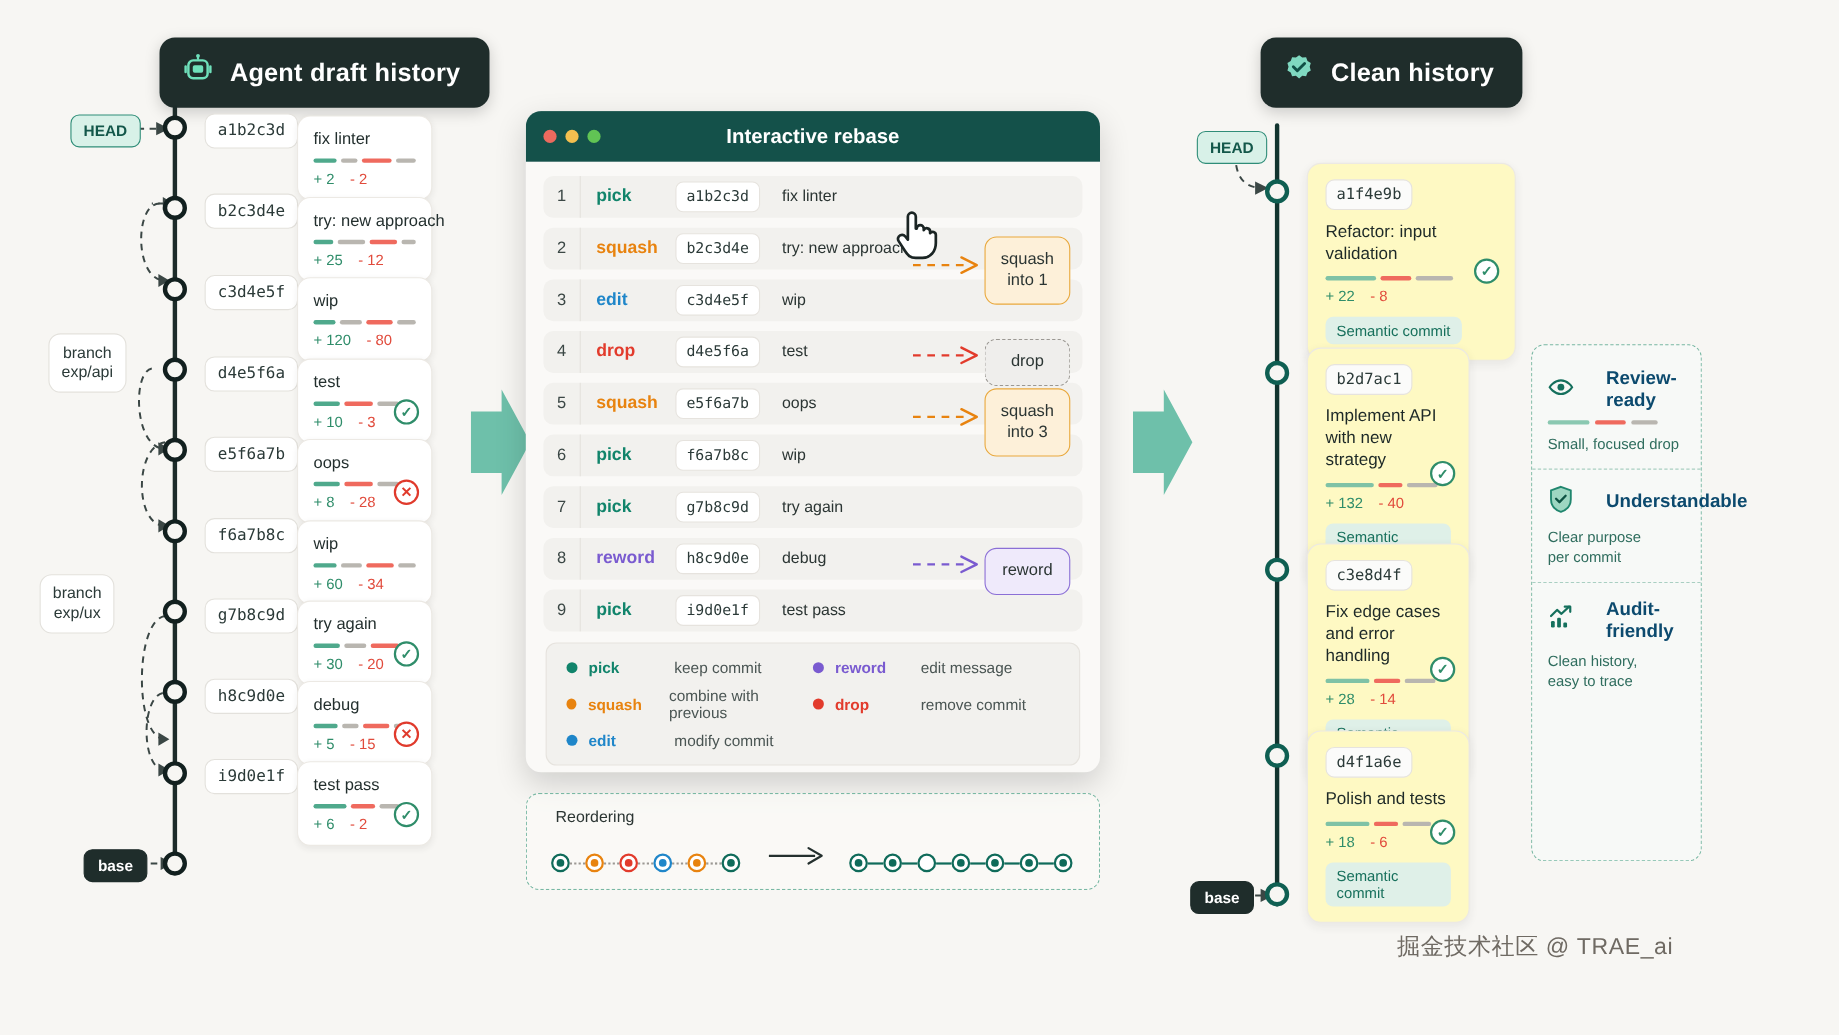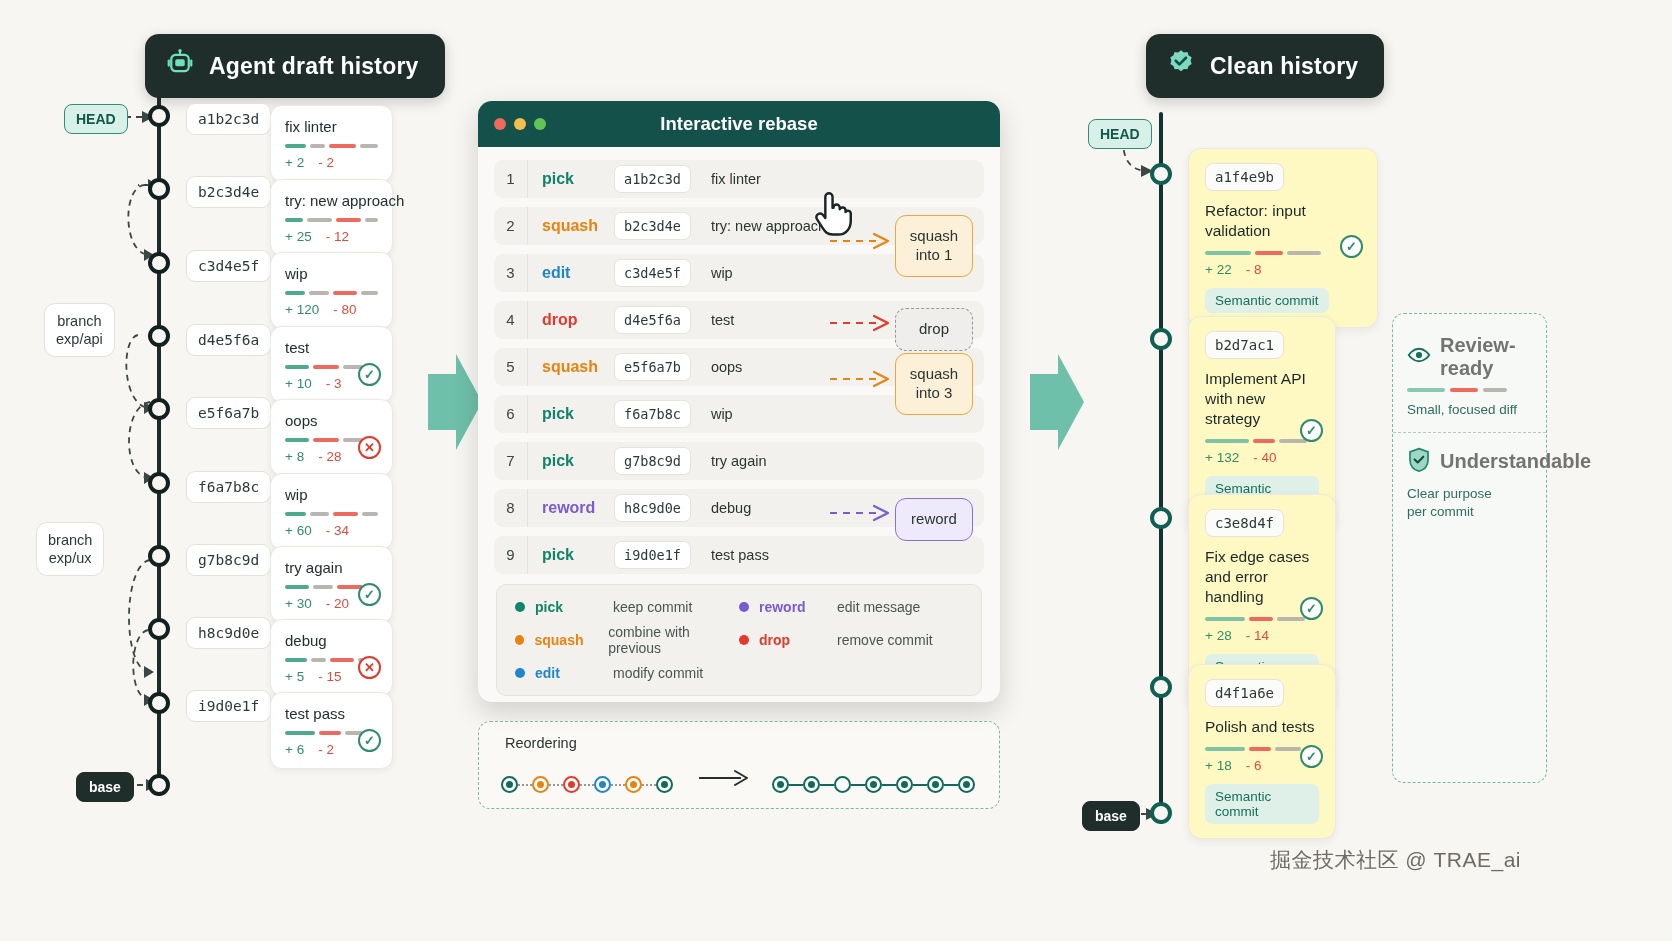--- a/index.html
+++ b/index.html
@@ -221,21 +221,21 @@
   #benefits {
     position: absolute; left: 1392px; top: 313px;
     width: 155px; height: 470px;
     border: 1.8px dashed #79b8a4; border-radius: 12px;
     background: rgba(247,251,249,.55);
     padding: 6px 0;
   }
   .benefit { padding: 14px 14px 12px 14px; position: relative; }
   .benefit + .benefit { border-top: 1.6px dashed #a9cfc2; }
   .benefit .bhead { display: flex; align-items: center; gap: 9px; margin-bottom: 8px; }
-  .benefit .bname { font-size: 20px; font-weight: 700; color: #737373; }
+  .benefit .bname { font-size: 17px; font-weight: 700; color: #0c4a6e; margin-left: 20px; }
   .benefit .bdesc { font-size: 13.5px; color: #2f6d5e; line-height: 1.38; }
   .benefit .bbars { display: flex; gap: 5px; margin-bottom: 9px; }
   .benefit .bbars span { height: 4px; border-radius: 2px; }
 
   #watermark {
     position: absolute; left: 1270px; top: 846px;
     font-size: 21px; color: #6f6a63; letter-spacing: .5px;
   }
 
   .cursor-hand { position: absolute; left: 812px; top: 189px; }
@@ -776,35 +776,51 @@
             <circle cx="12" cy="12" r="3.1" fill="#15705d"></circle>
           </svg>
         </span>
         <span class="bname">Review-ready</span>
       </div>
       <div class="bbars">
         <span style="width:38px;background:#8ac8b1"></span>
         <span style="width:28px;background:#ef6a5e"></span>
         <span style="width:24px;background:#b9b6b0"></span>
       </div>
-      <div class="bdesc">Small, focused diff</div>
+      <div class="bdesc">Small, focused drop</div>
     </div>
 
     <div class="benefit">
       <div class="bhead">
         <span>
           <svg width="24" height="26" viewBox="0 0 24 26">
             <path d="M12 1.6l9 3.3v8c0 6-4 9.8-9 11.4-5-1.6-9-5.4-9-11.4v-8z" fill="#9ed7c2" stroke="#20866e" stroke-width="1.7"></path>
             <path d="M7.6 12.4l3.1 3.1 5.6-5.8" stroke="#0f5344" stroke-width="2.1" fill="none" stroke-linecap="round" stroke-linejoin="round"></path>
           </svg>
         </span>
         <span class="bname">Understandable</span>
       </div>
       <div class="bdesc" style="white-space:pre-line">Clear purpose
 per commit</div>
     </div>
 
 
+    <div class="benefit">
+      <div class="bhead">
+        <span>
+          <svg width="24" height="24" viewBox="0 0 24 24">
+            <path d="M3 11 L8.5 5.5 L12.5 9 L19.5 2.5" stroke="#15705d" stroke-width="2" fill="none" stroke-linecap="round" stroke-linejoin="round"></path>
+            <path d="M15.5 2.5 L20.5 2.5 L20.5 7.2" stroke="#15705d" stroke-width="2" fill="none" stroke-linecap="round" stroke-linejoin="round"></path>
+            <rect x="3" y="15.5" width="3.4" height="6" rx="1.2" fill="#15705d"></rect>
+            <rect x="8.6" y="12.6" width="3.4" height="8.9" rx="1.2" fill="#15705d"></rect>
+            <rect x="14.2" y="16.8" width="3.4" height="4.7" rx="1.2" fill="#15705d"></rect>
+          </svg>
+        </span>
+        <span class="bname">Audit-friendly</span>
+      </div>
+      <div class="bdesc" style="white-space:pre-line">Clean history,
+easy to trace</div>
+    </div>
   </div>
 
   <div id="watermark">掘金技术社区 @ TRAE_ai</div>
 
 </div>
 
 </body></html>

